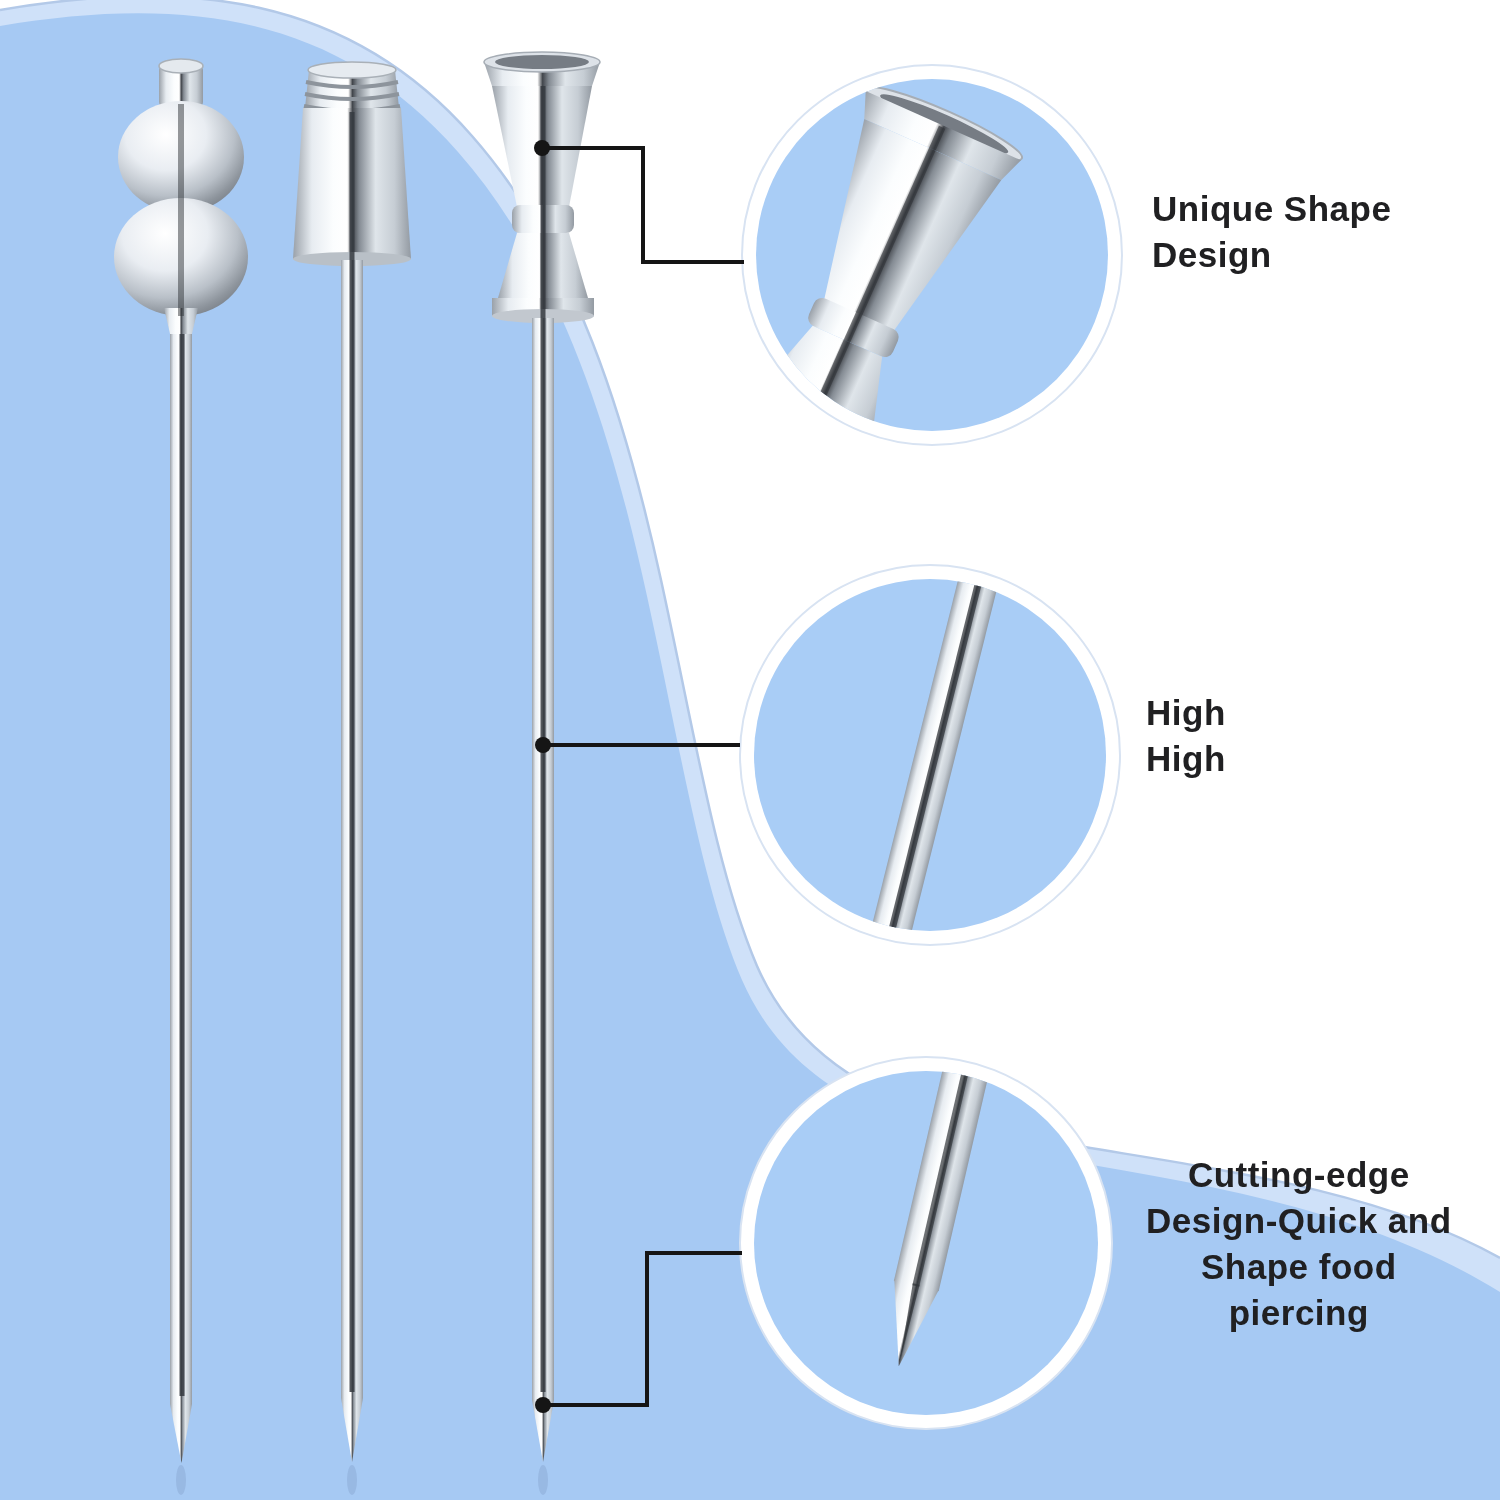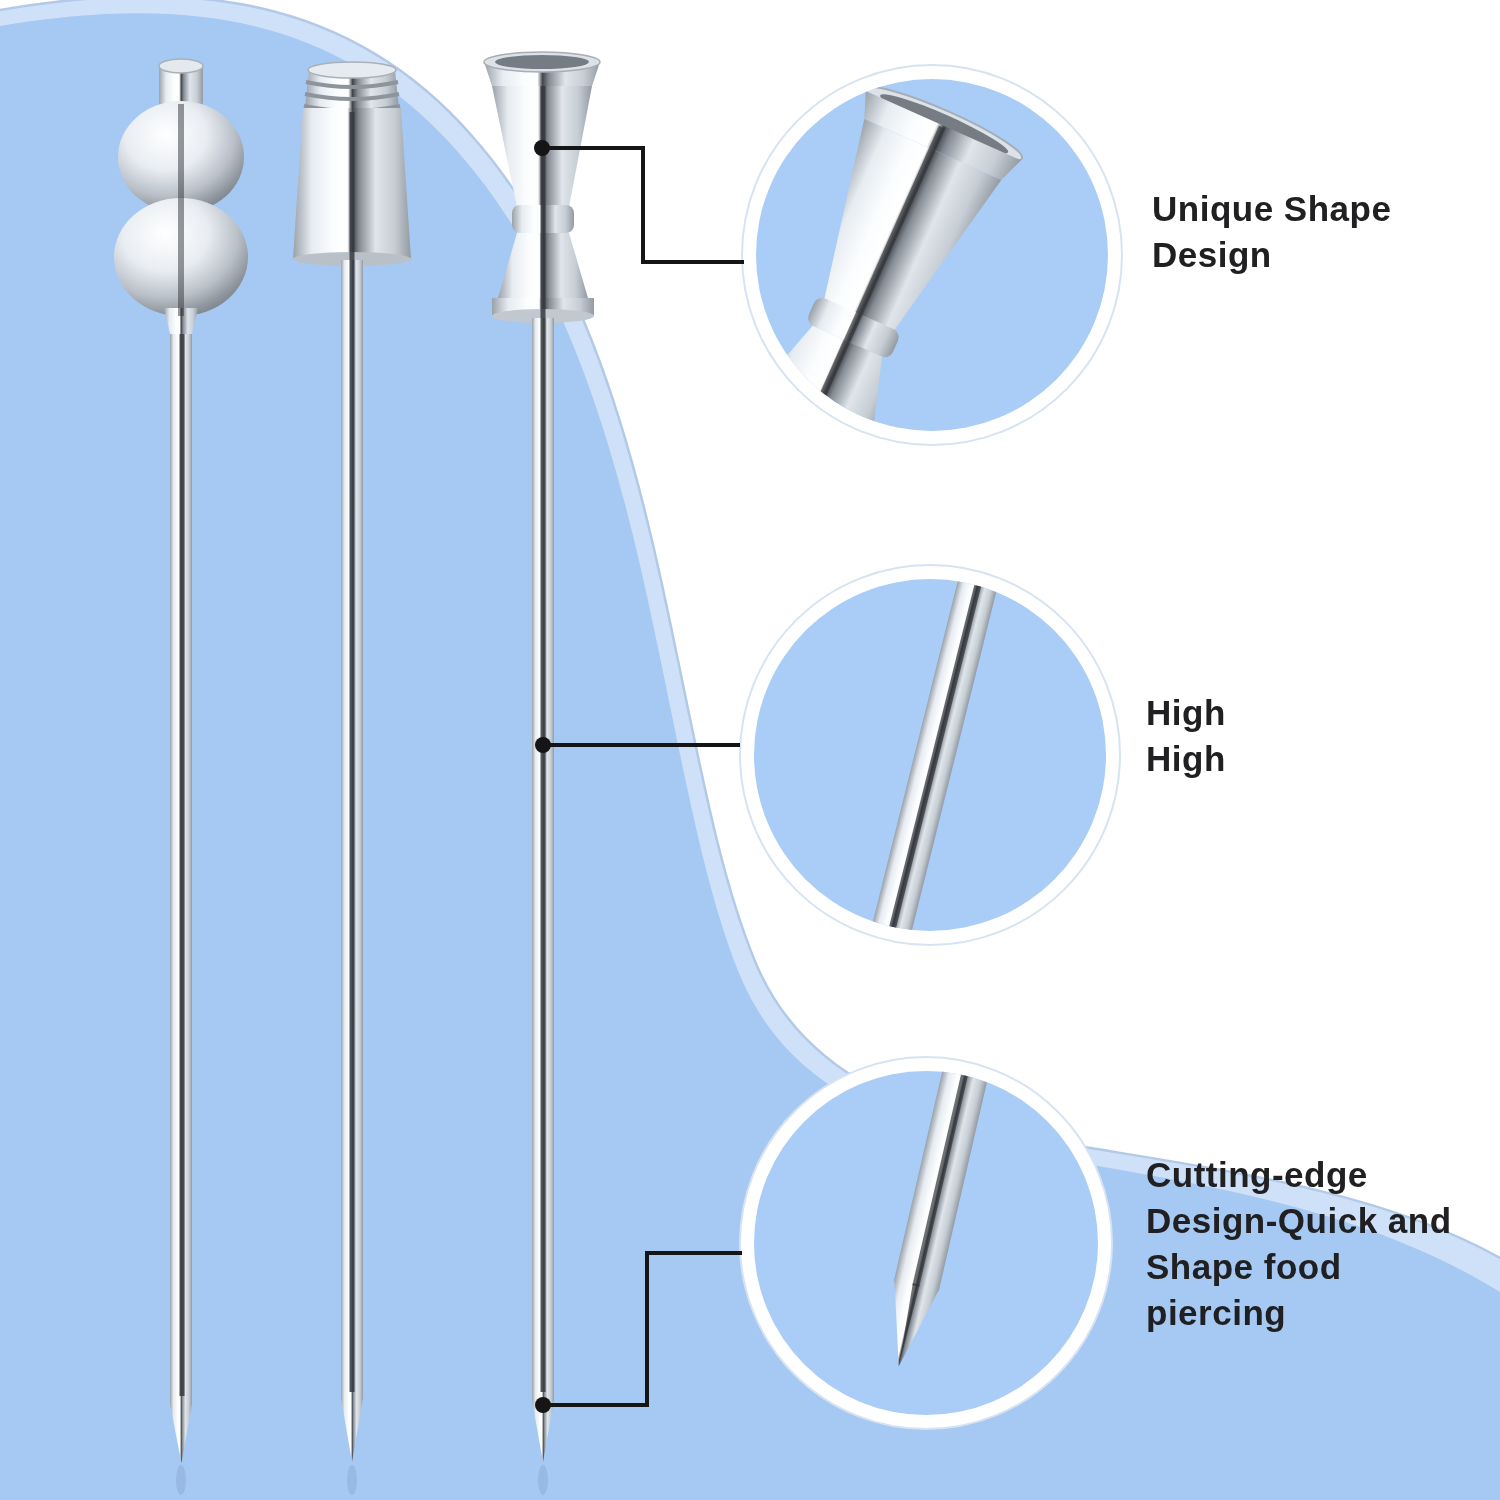--- a/index.html
+++ b/index.html
@@ -15,21 +15,21 @@
     position:absolute;
     color:#202022;
     font-weight:bold;
     font-size:35px;
     line-height:46px;
     letter-spacing:0.5px;
     white-space:nowrap;
   }
   .t1{left:1152px;top:186px;}
   .t2{left:1146px;top:690px;}
-  .t3{left:1146px;top:1152px;}
+  .t3{left:1146px;top:1152px;text-align:center;}
 </style>
 </head>
 <body>
 
 <div class="canvas">
 
   <svg class="bg-svg" viewBox="0 0 1500 1500">
     <defs>
       <linearGradient id="metal" x1="0" y1="0" x2="1" y2="0">
         <stop offset="0" stop-color="#9aa1a9"></stop>

